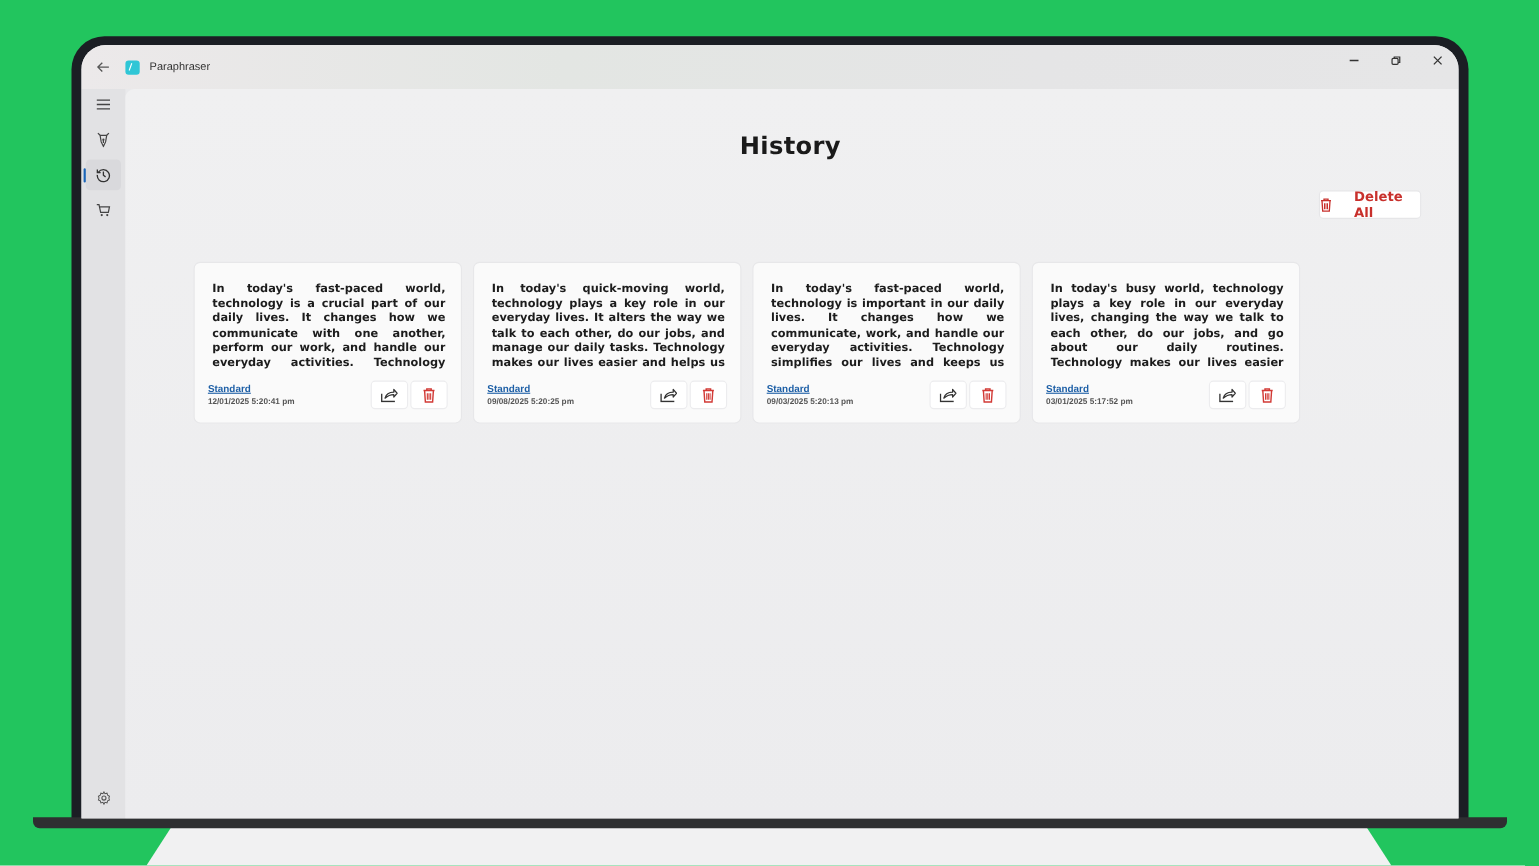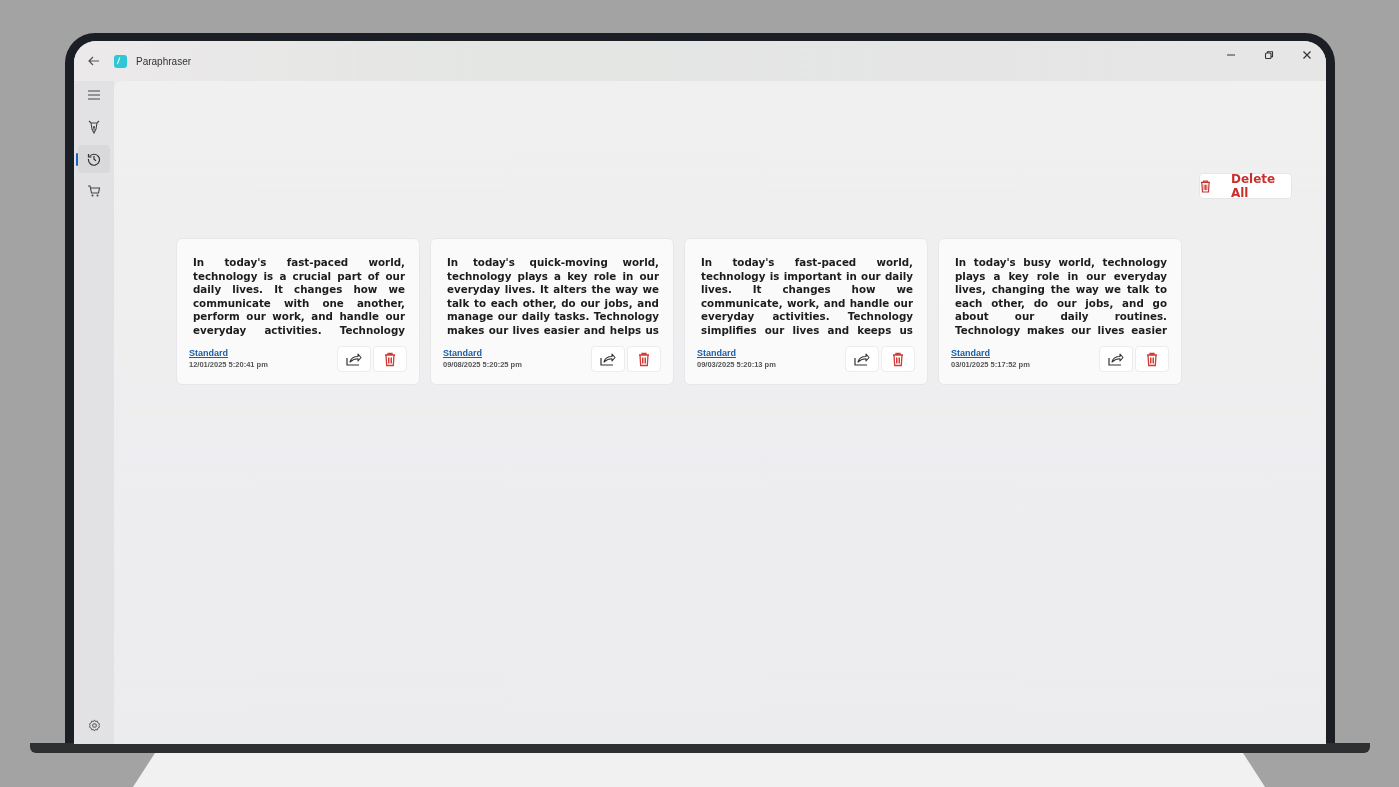--- a/index.html
+++ b/index.html
@@ -1,17 +1,17 @@
 <!DOCTYPE html>
 <html><head>
   <meta charset="utf-8">
   <style>
     * { box-sizing: border-box; margin: 0; padding: 0; }
     html, body { width: 1399px; height: 787px; background: #ffffff; overflow: hidden; font-family: "Liberation Sans", sans-serif; }
-    .stage { position: relative; width: 1399px; height: 787px; background: #a3a3a3; }
+    .stage { position: relative; width: 1399px; height: 787px; background: #22c55e; }
     .stand {
       position: absolute; left: 133px; top: 752px; width: 1132px; height: 35px;
       background: #f1f1f2;
       clip-path: polygon(2% 0, 98% 0, 100% 100%, 0 100%);
     }
     .base {
       position: absolute; left: 30px; top: 743px; width: 1340px; height: 10px;
       background: #2e2f31; border-radius: 0 0 6px 6px;
     }
     .bezel {
@@ -144,20 +144,21 @@
       <div class="nav-item" style="top:630px;">
         <svg width="13" height="13" viewBox="0 0 14 14">
             <circle cx="7" cy="7" r="2" fill="none" stroke="#555" stroke-width="1.1"></circle>
             <path d="M7 1l1 1.8 2-.6.6 2 1.8 1L11.8 7l.6 1.8-1.8 1-.6 2-2-.6L7 13l-1-1.8-2 .6-.6-2-1.8-1L2.2 7 1.6 5.2l1.8-1 .6-2 2 .6z" fill="none" stroke="#555" stroke-width="1"></path>
           </svg>
       </div>
     </div>
 
     <div class="content"></div>
 
+    <h1 class="page-title">History</h1>
 
     <div class="delete-all">
       <svg width="12" height="15" viewBox="0 0 12 15">
           <path d="M1 3h10M4 3V1.5h4V3M2 3l.7 10.5h6.6L10 3" fill="none" stroke="#c8302c" stroke-width="1.3"></path>
           <path d="M4.5 5.5v6M6 5.5v6M7.5 5.5v6" stroke="#c8302c" stroke-width="1"></path>
         </svg>
       <span>Delete All</span>
     </div>
 
     <div class="cards">

